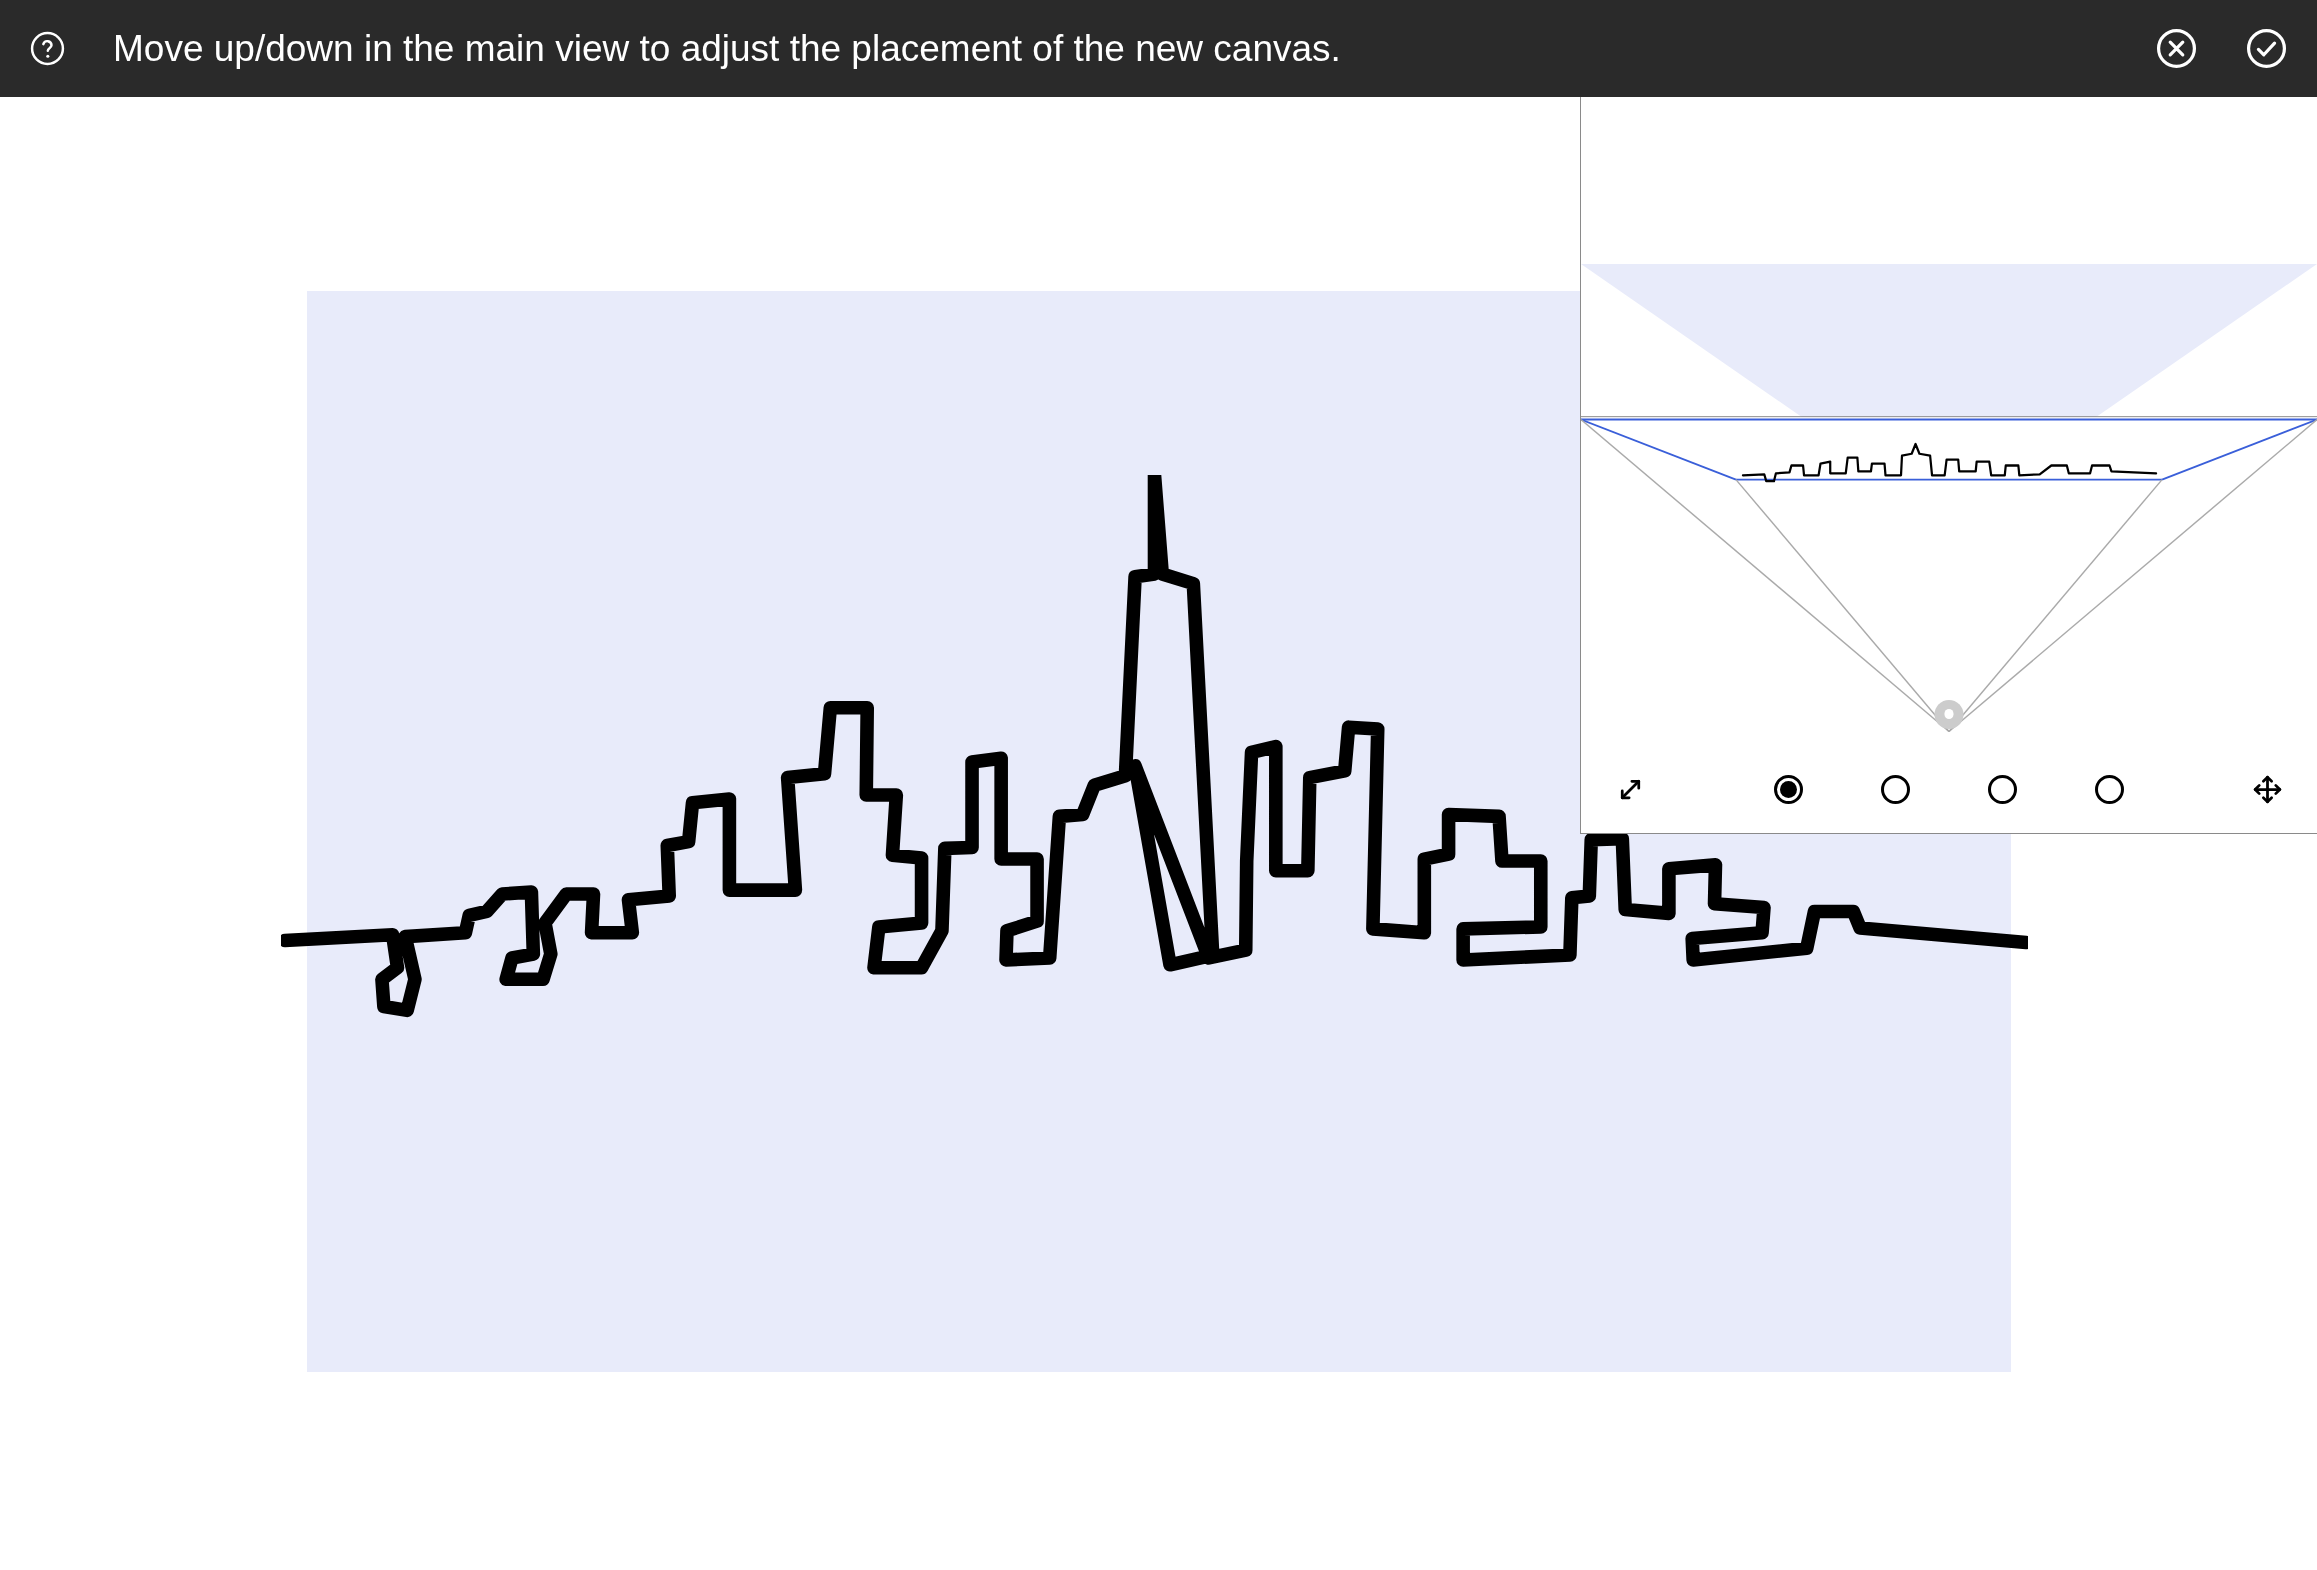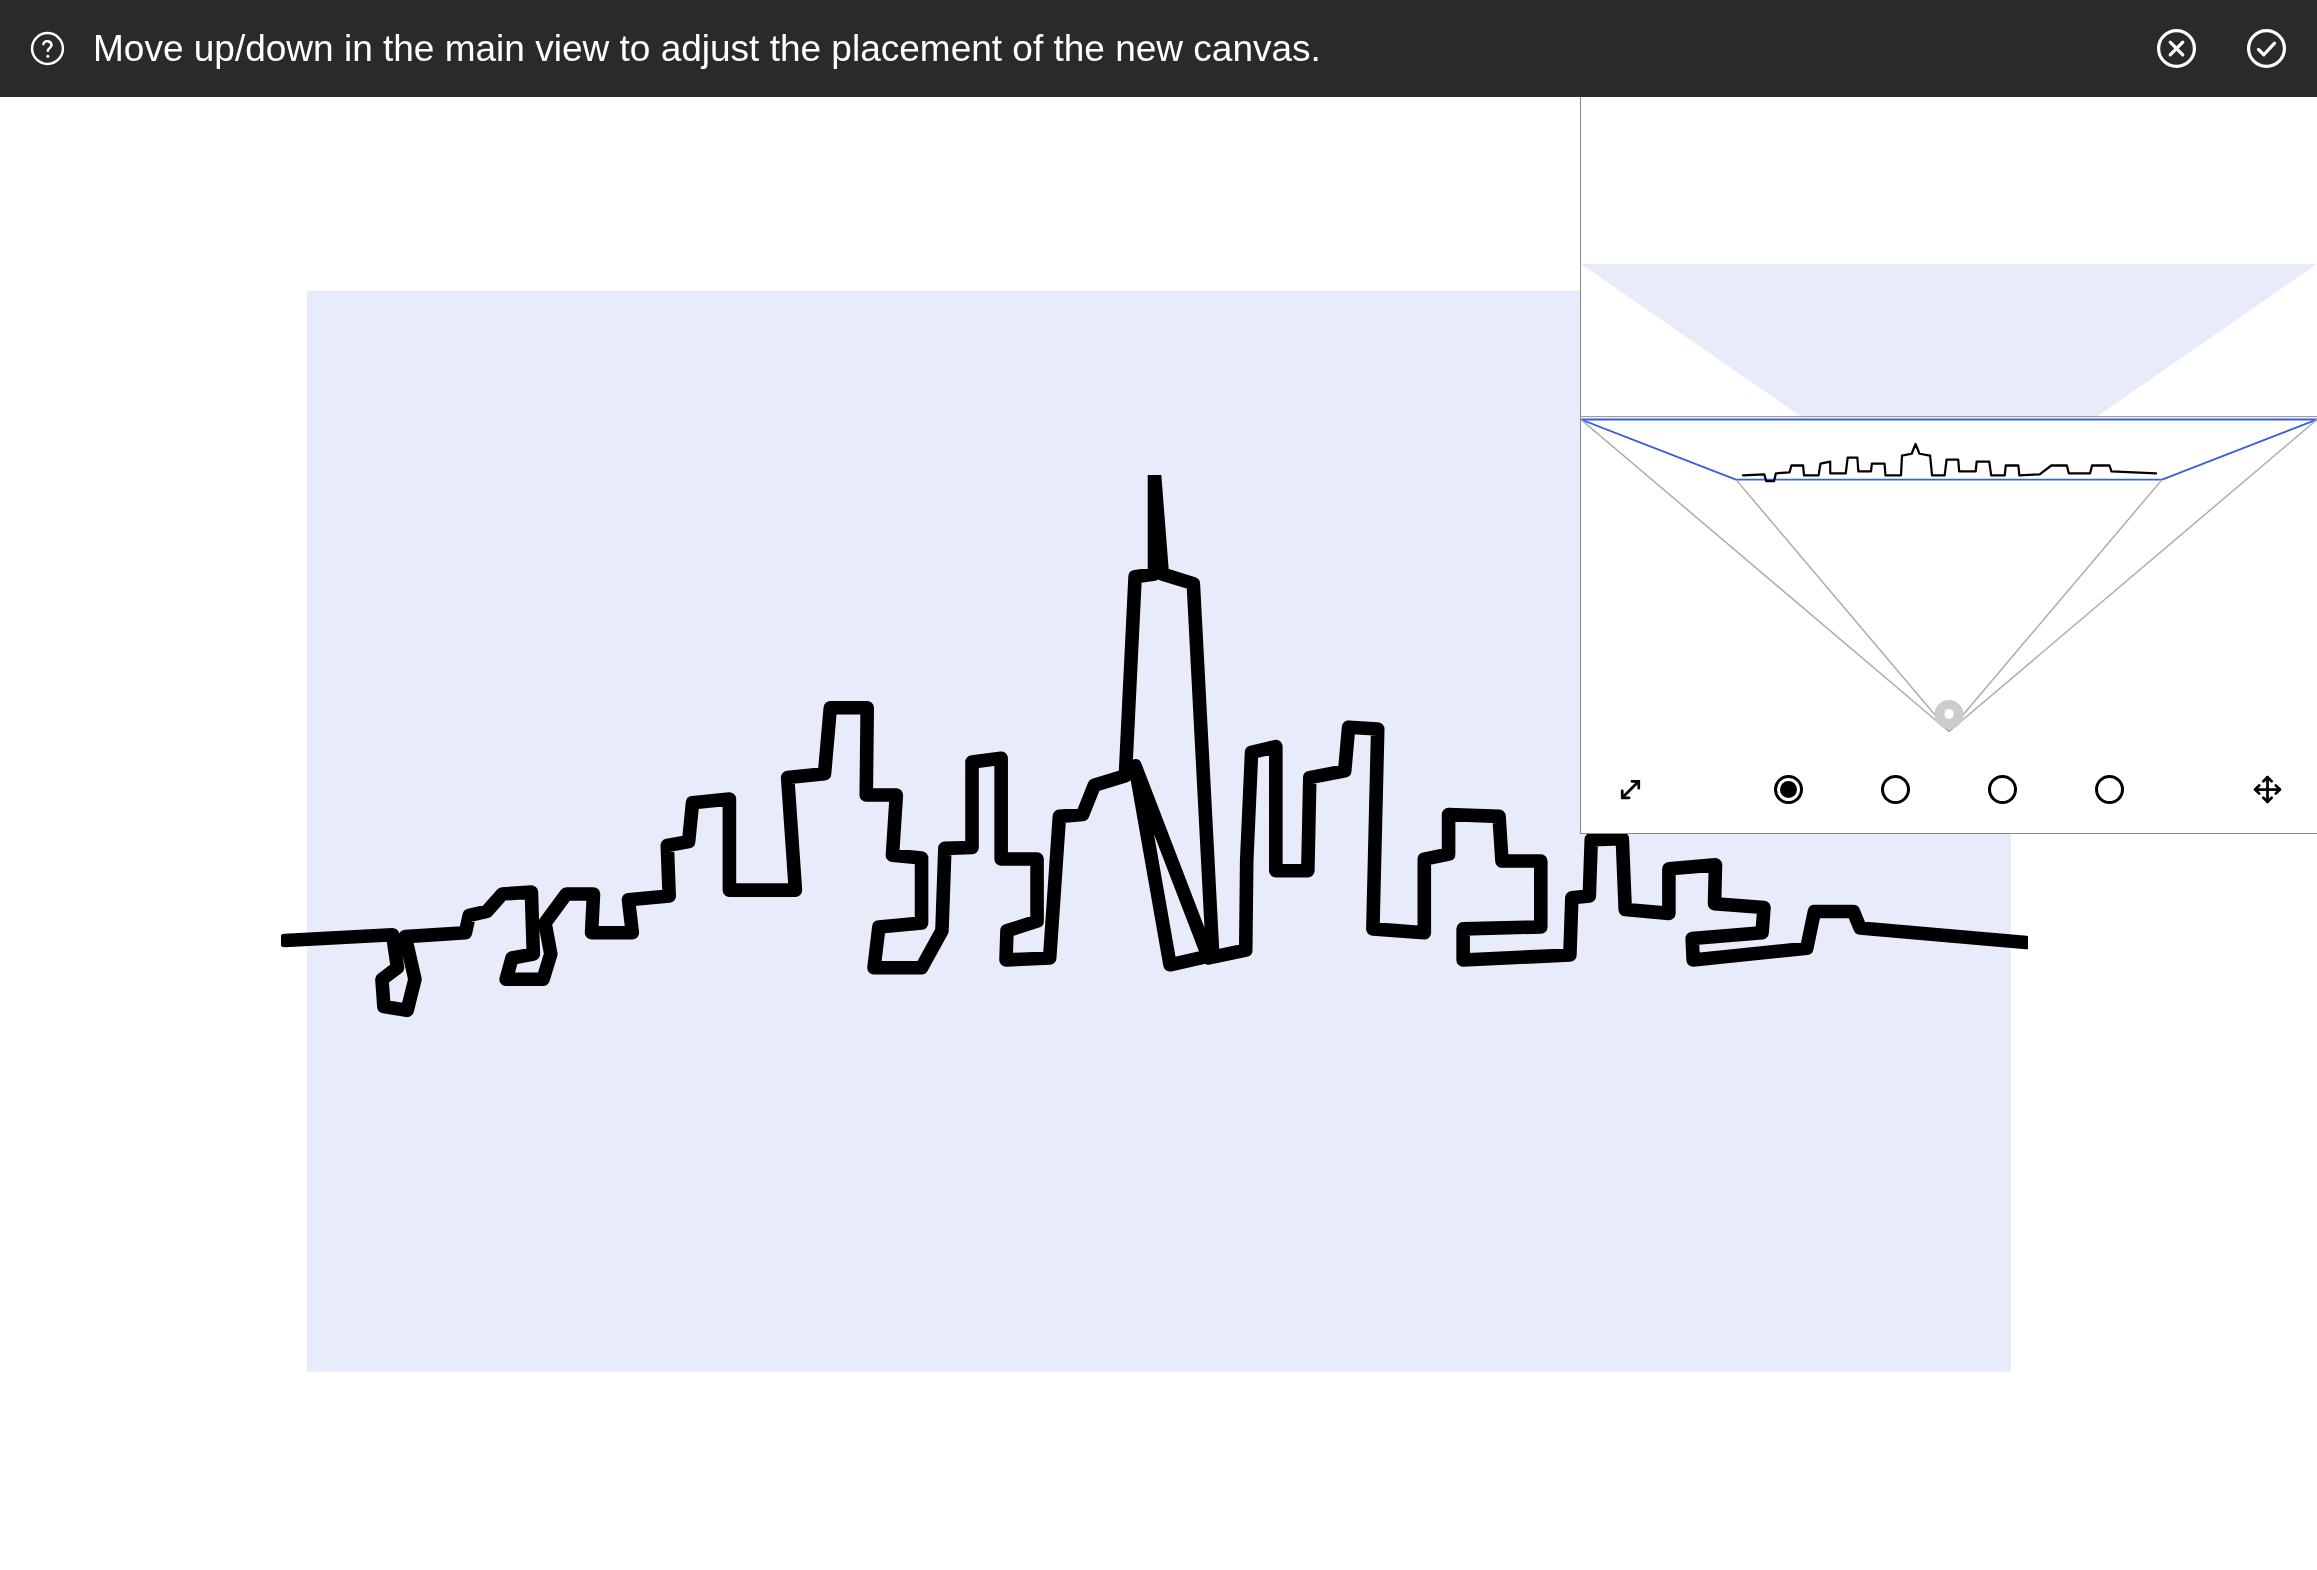--- a/index.html
+++ b/index.html
@@ -27,20 +27,21 @@
     .topbar .help-icon {
       width: 37px; height: 37px;
       margin-right: 27px;
       flex-shrink: 0;
     }
     .topbar .msg {
       flex: 1 1 auto;
       white-space: nowrap;
       overflow: hidden;
       text-overflow: ellipsis;
+      margin-left: 20px;
     }
     .topbar .circle-btn {
       width: 43px; height: 43px;
       margin-left: 47px;
       flex-shrink: 0;
       cursor: pointer;
     }
 
     
     .work {

